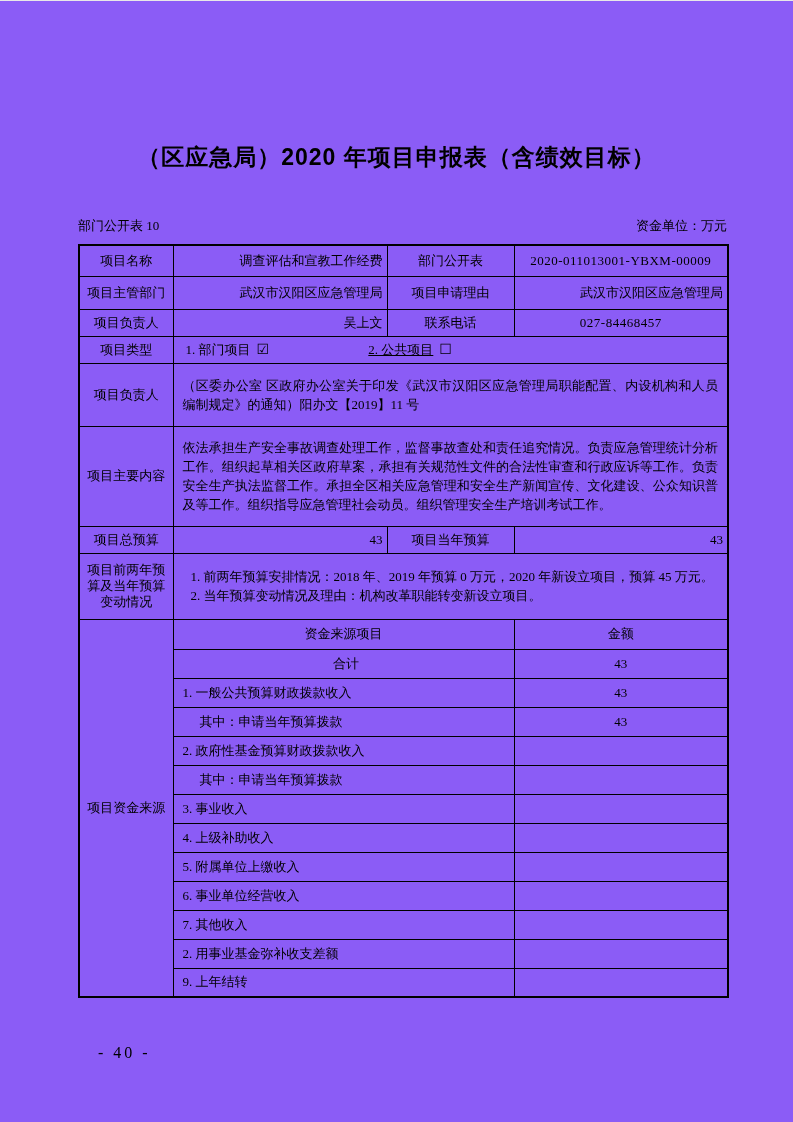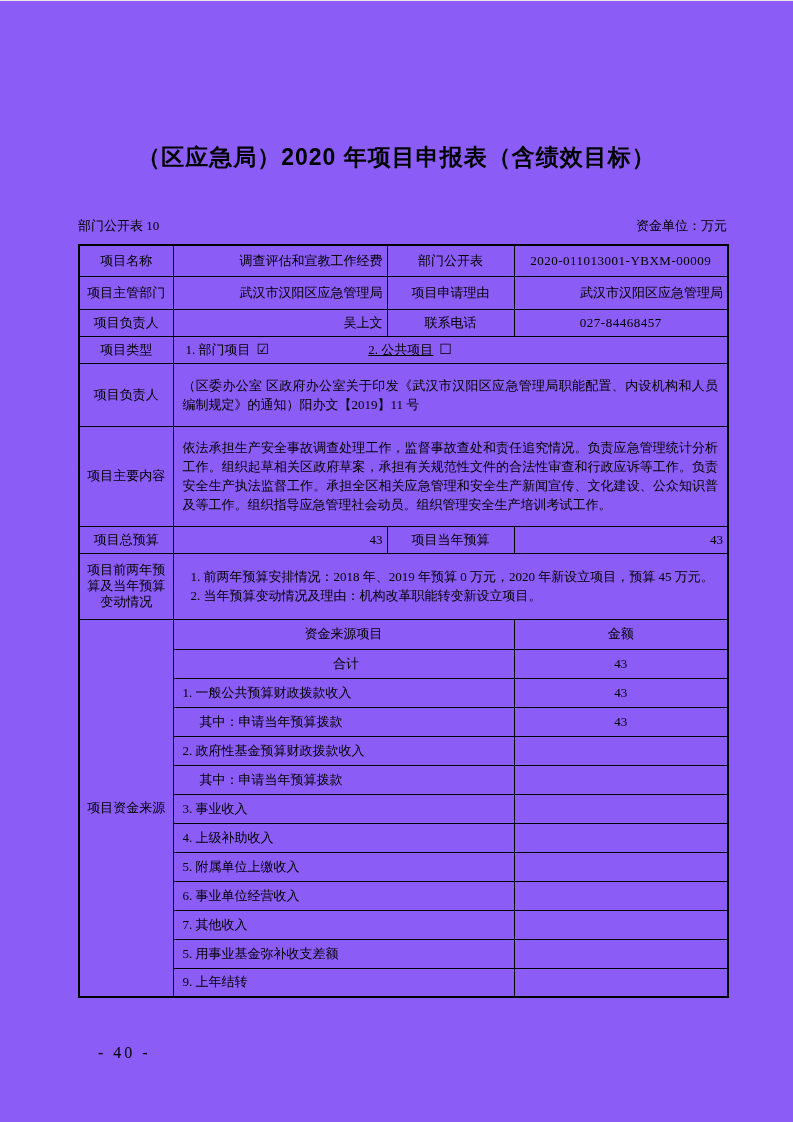--- a/index.html
+++ b/index.html
@@ -171,21 +171,21 @@
     </tr>
     <tr class="rf">
       <td class="item" colspan="2">6. 事业单位经营收入</td>
       <td class="amount"></td>
     </tr>
     <tr class="rf">
       <td class="item" colspan="2">7. 其他收入</td>
       <td class="amount"></td>
     </tr>
     <tr class="rf">
-      <td class="item" colspan="2">5. 用事业基金弥补收支差额</td>
+      <td class="item" colspan="2">2. 用事业基金弥补收支差额</td>
       <td class="amount"></td>
     </tr>
     <tr class="rf">
       <td class="item" colspan="2">9. 上年结转</td>
       <td class="amount"></td>
     </tr>
 
   </tbody>
     </table>
 

